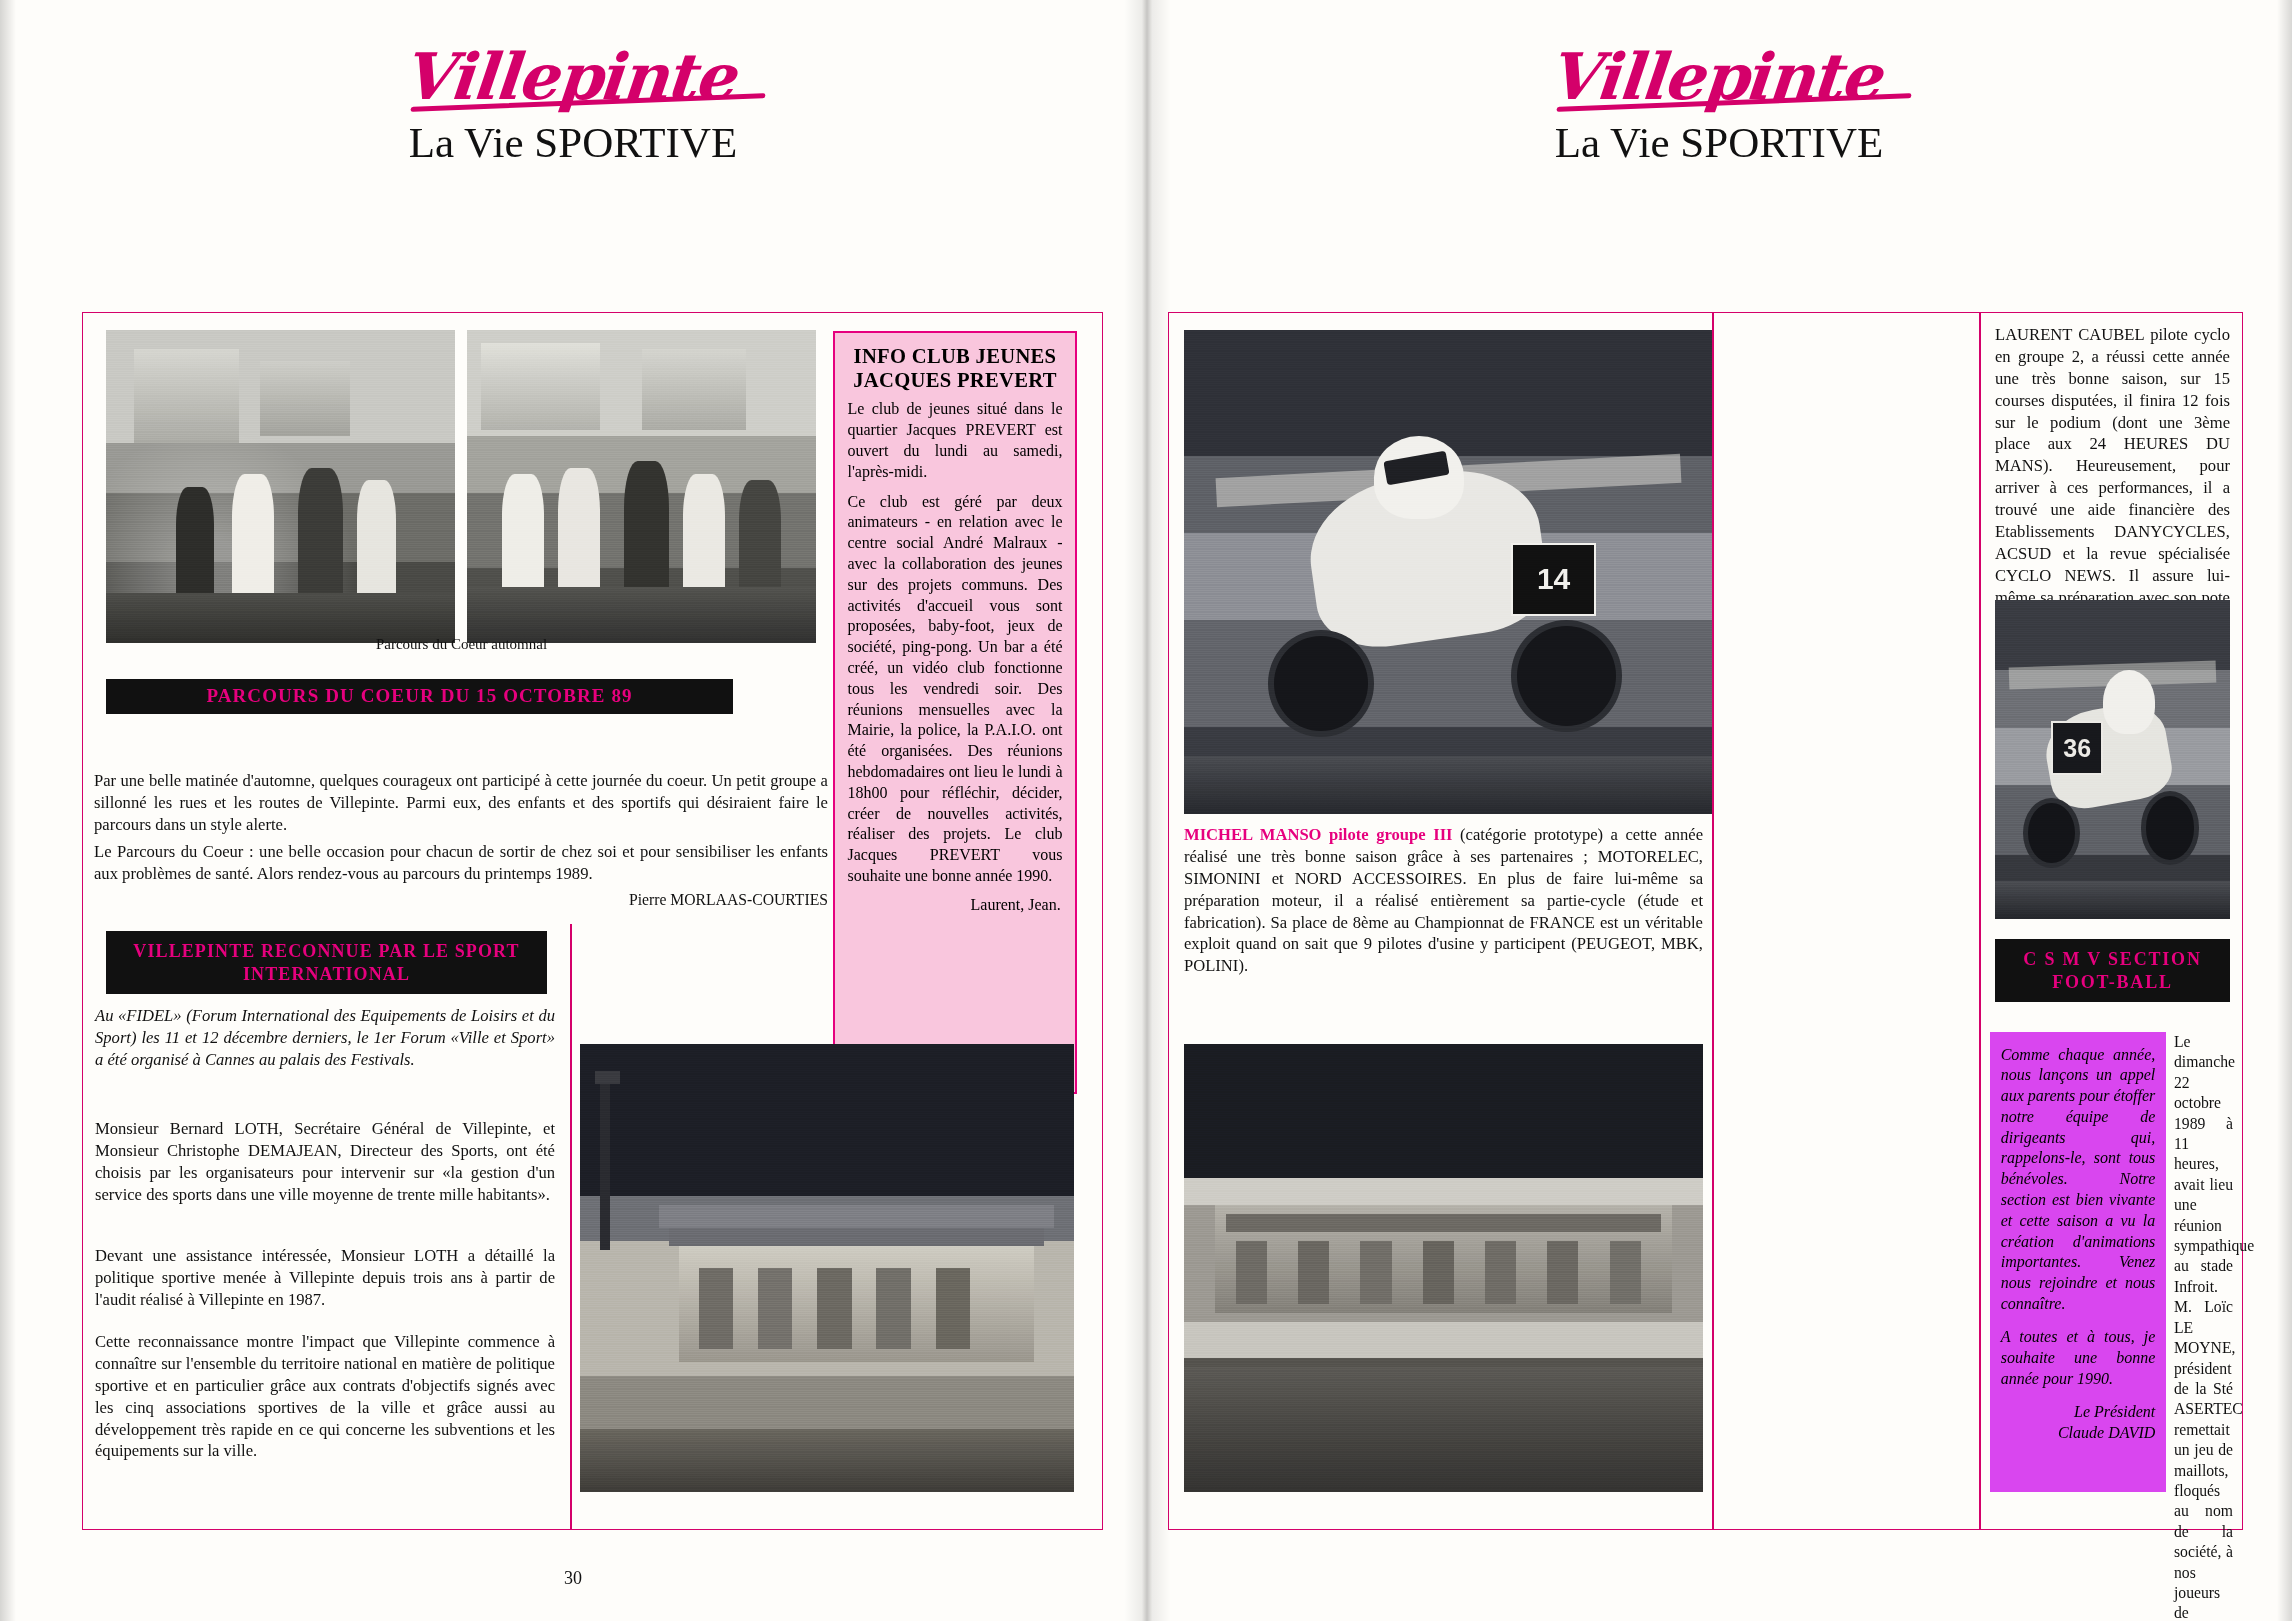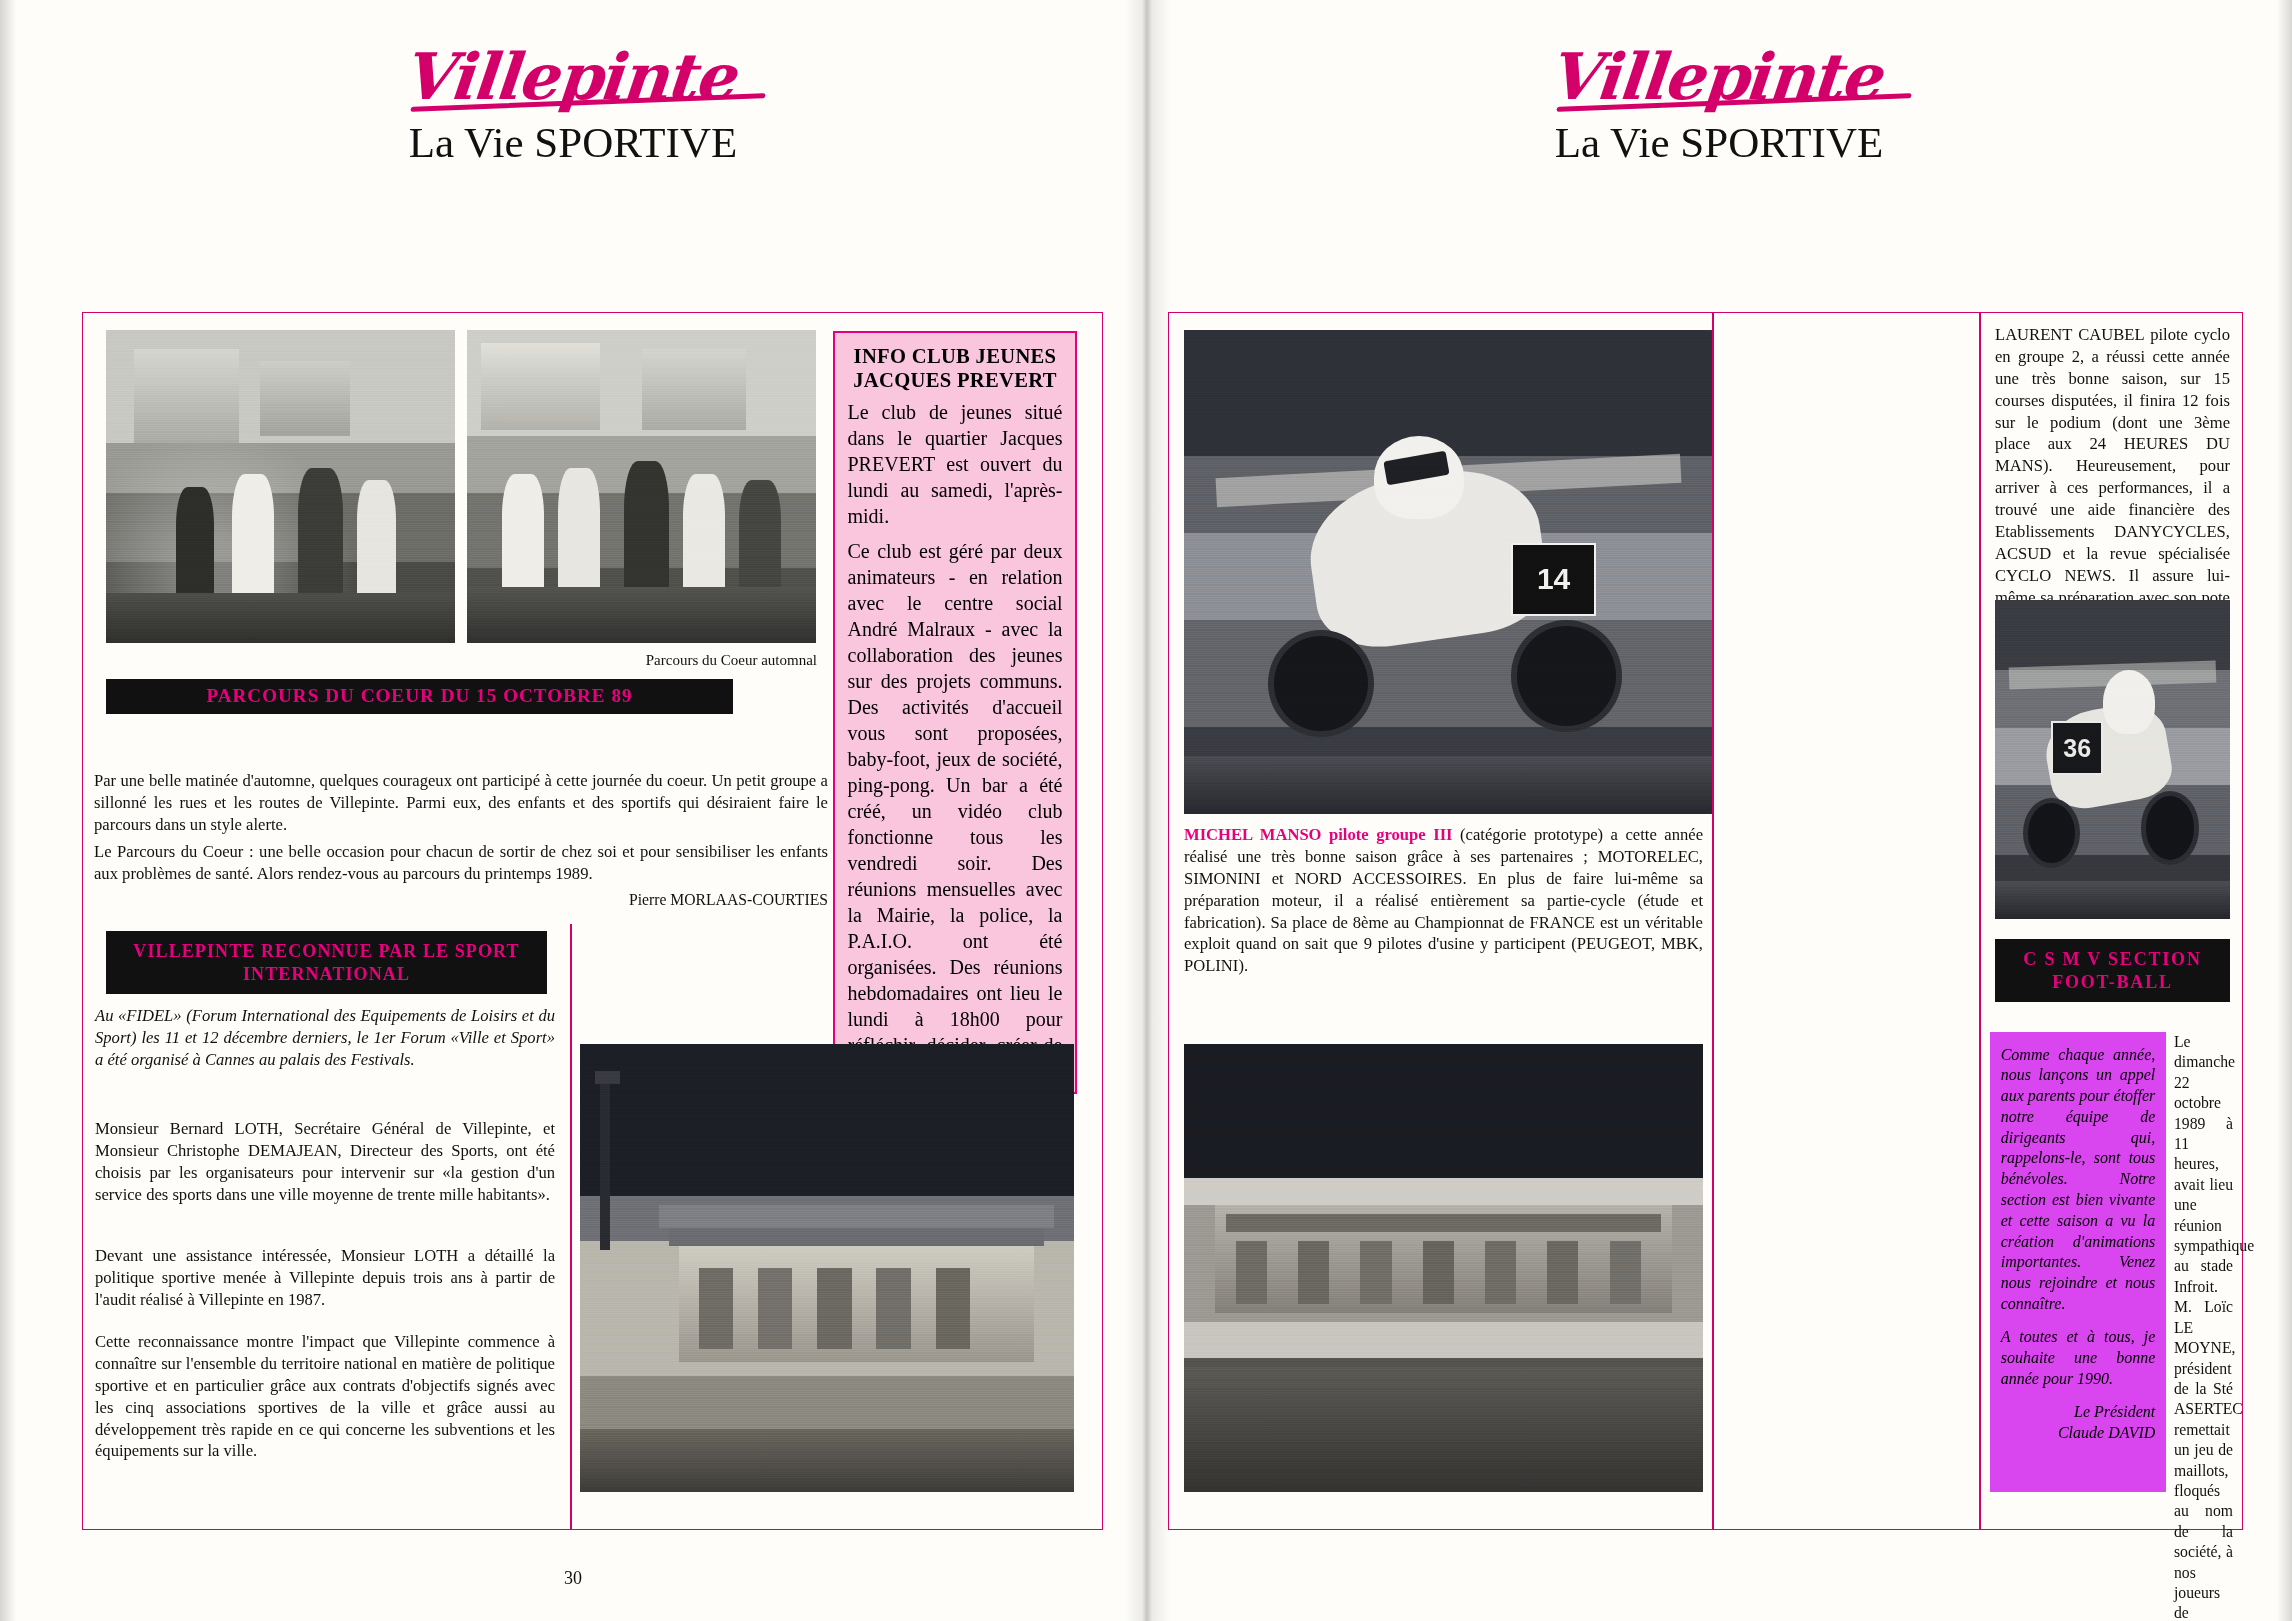--- a/index.html
+++ b/index.html
@@ -144,21 +144,21 @@
   .infobox-title {
     color: #000000;
     font-weight: bold;
     text-align: center;
     font-size: 20.6px;
     line-height: 1.18;
     padding: 10.7px 5.4px 7.2px;
     letter-spacing: 0.3px;
   }
   .infobox-body {
-    font-size: 20px;
+    font-size: 16px;
     line-height: 1.3;
     text-align: justify;
     padding: 0 12.5px 9px 12.5px;
   }
   .infobox-sign { text-align: right; padding: 0 14.3px 10.7px; font-size: 16px; }
 
   .heading-center {
     text-align: center;
     font-size: 19.7px;
     line-height: 1.35;
@@ -230,21 +230,21 @@
       <div style="position:absolute;left:4%;top:4%;width:34%;height:28%;background:linear-gradient(#e2e2dc,#b0b0aa);opacity:.9"></div>
       <div style="position:absolute;left:50%;top:6%;width:30%;height:26%;background:linear-gradient(#d6d6d0,#a6a6a0);opacity:.85"></div>
       <div style="position:absolute;left:10%;top:46%;width:12%;height:44%;background:#efeee8;border-radius:30% 30% 10% 10%"></div>
       <div style="position:absolute;left:26%;top:44%;width:12%;height:46%;background:#e9e7e1;border-radius:30% 30% 10% 10%"></div>
       <div style="position:absolute;left:45%;top:42%;width:13%;height:50%;background:#33332f;border-radius:30% 30% 10% 10%"></div>
       <div style="position:absolute;left:62%;top:46%;width:12%;height:45%;background:#ebe9e3;border-radius:30% 30% 10% 10%"></div>
       <div style="position:absolute;left:78%;top:48%;width:12%;height:43%;background:#454541;border-radius:30% 30% 10% 10%"></div>
       <div style="position:absolute;left:0;bottom:0;width:100%;height:18%;background:linear-gradient(#53534f,#313130)"></div>
     </div>
 
-    <div class="caption" style="position:absolute; left:106px; top:647px; width:711px;text-align:right;">Parcours du Coeur automnal</div>
+    <div class="caption" style="position:absolute; left:106px; top:631px; width:711px;">Parcours du Coeur automnal</div>
 
     <div class="banner-black" style="position:absolute; left:106px; top:679px; width:627px;">PARCOURS DU COEUR DU 15 OCTOBRE 89</div>
 
     <div class="body-text" style="position:absolute; left:94px; top:770px; width:734px;">
       <p>Par une belle matinée d'automne, quelques courageux ont participé à cette journée du coeur. Un petit groupe a sillonné les rues et les routes de Villepinte. Parmi eux, des enfants et des sportifs qui désiraient faire le parcours dans un style alerte.</p>
       <p>Le Parcours du Coeur : une belle occasion pour chacun de sortir de chez soi et pour sensibiliser les enfants aux problèmes de santé. Alors rendez-vous au parcours du printemps 1989.</p>
       <div class="sign">Pierre MORLAAS-COURTIES</div>
     </div>
 
     <div class="infobox" style="position:absolute; left:833px; top:331px; width:244px; height:763px;">

